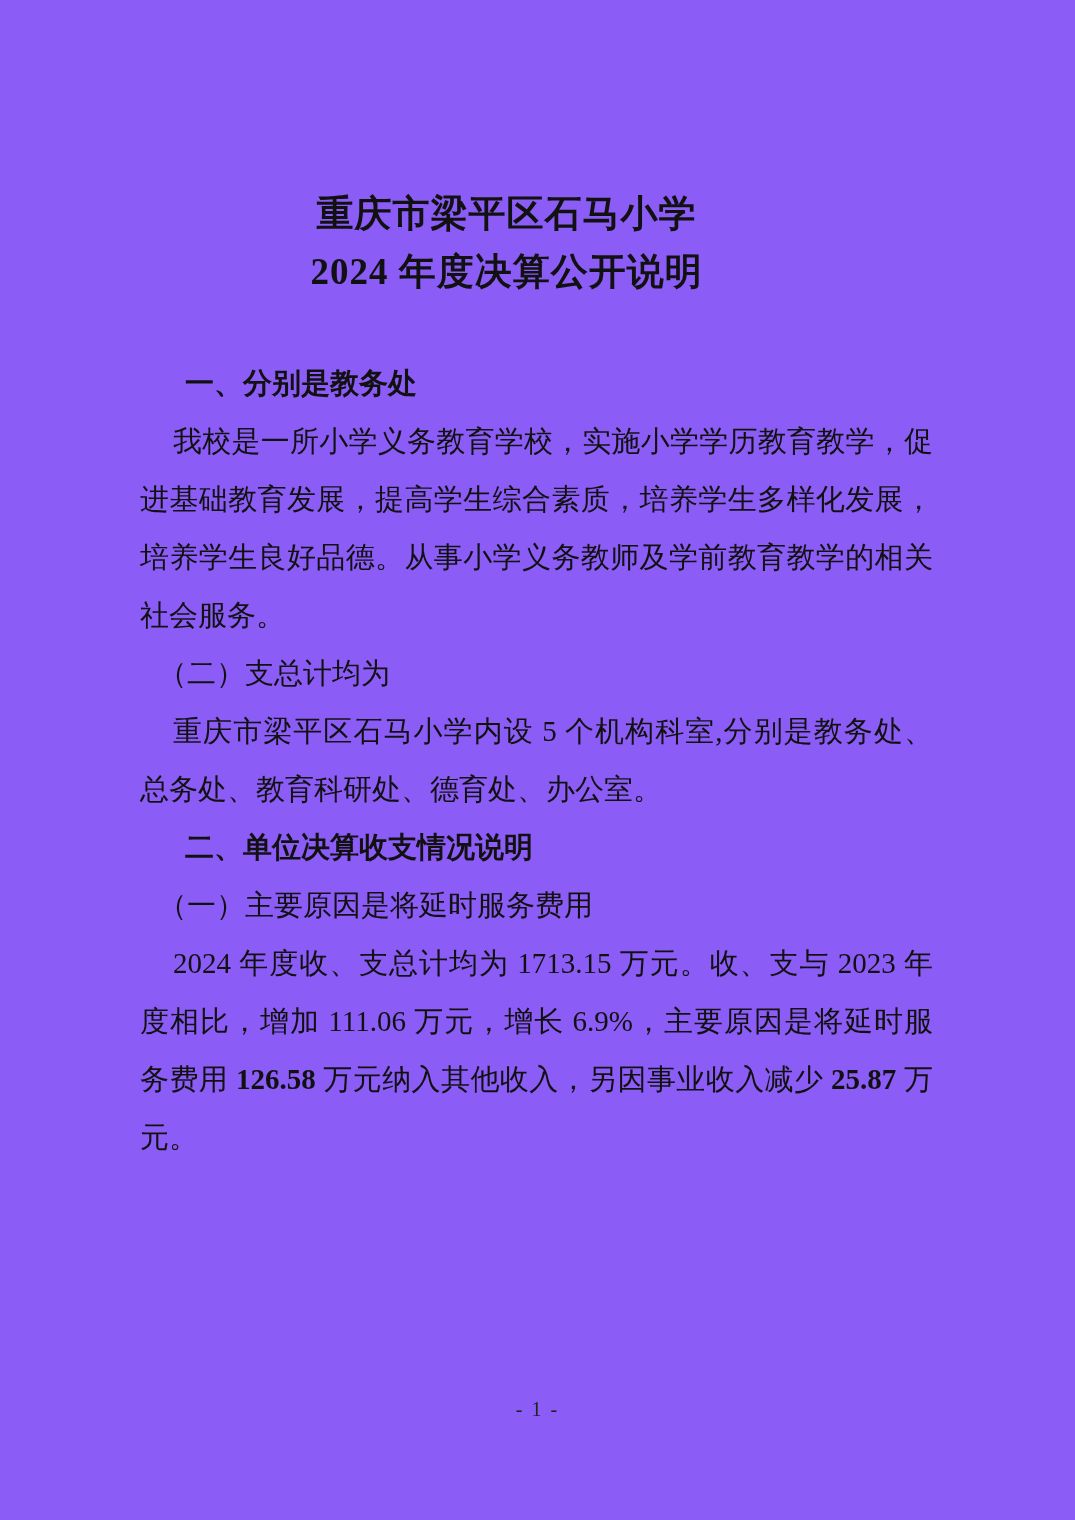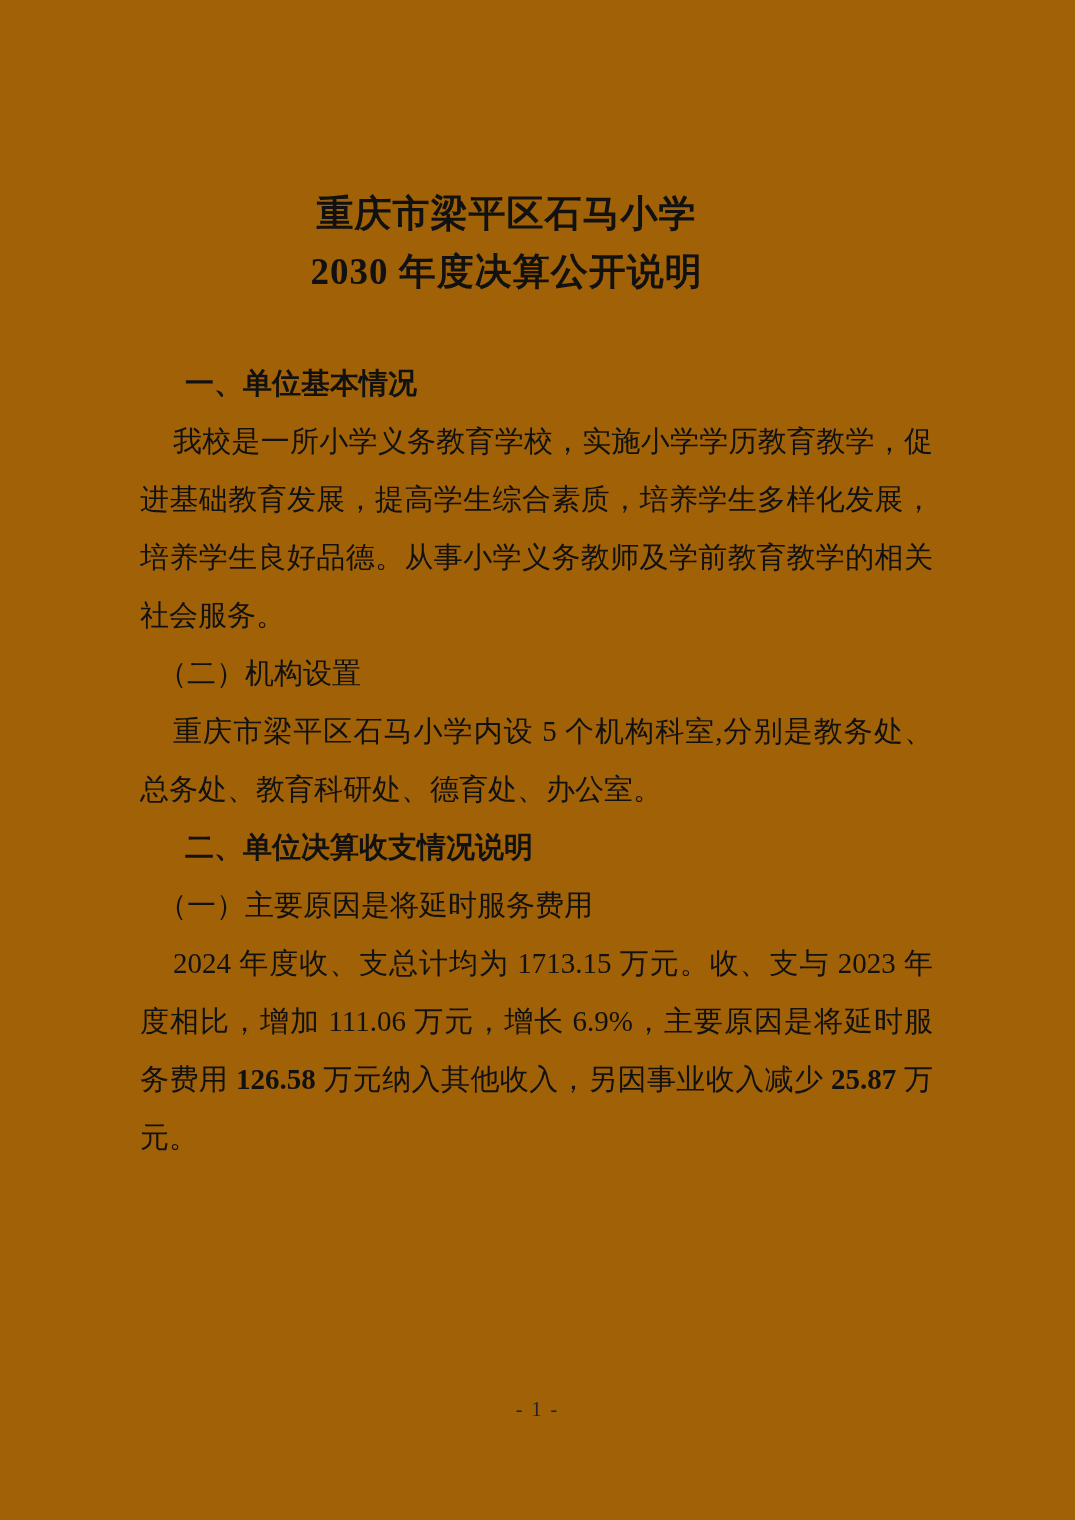--- a/index.html
+++ b/index.html
@@ -4,21 +4,21 @@
 <style>
   html, body {
     margin: 0;
     padding: 0;
     background: #ffffff;
   }
   .page {
     position: relative;
     width: 1075px;
     height: 1520px;
-    background: #a16207;
+    background: #8b5cf6;
     color: #111111;
     overflow: hidden;
     font-family: "Liberation Serif", "DejaVu Serif", serif;
   }
   .content {
     position: absolute;
     left: 140px;
     top: 185px;
     width: 793px;
   }
@@ -67,26 +67,26 @@
     font-family: "Liberation Serif", "DejaVu Serif", serif;
   }
 </style>
 </head>
 <body>
 
 <div class="page">
   <div class="content">
     <div class="title">
       <div>重庆市梁平区石马小学</div>
-      <div>2030 年度决算公开说明</div>
+      <div>2024 年度决算公开说明</div>
     </div>
     <div>
-        <div class="blk h2"><span class="b">一、单位基本情况</span></div>
+        <div class="blk h2"><span class="b">一、分别是教务处</span></div>
         <div class="blk p"><span>我校是一所小学义务教育学校，实施小学学历教育教学，促进基础教育发展，提高学生综合素质，培养学生多样化发展，培养学生良好品德。从事小学义务教师及学前教育教学的相关社会服务。</span></div>
-        <div class="blk h3"><span>（二）机构设置</span></div>
+        <div class="blk h3"><span>（二）支总计均为</span></div>
         <div class="blk p"><span>重庆市梁平区石马小学内设 5 个机构科室,分别是教务处、总务处、教育科研处、德育处、办公室。</span></div>
         <div class="blk h2"><span class="b">二、单位决算收支情况说明</span></div>
         <div class="blk h3"><span>（一）主要原因是将延时服务费用</span></div>
         <div class="blk p"><span>2024 年度收、支总计均为 1713.15 万元。收、支与 2023 年度相比，增加 111.06 万元，增长 6.9%，主要原因是将延时服务费用 </span><span class="b">126.58</span><span> 万元纳入其他收入，另因事业收入减少 </span><span class="b">25.87</span><span> 万元。</span></div>
       </div>
   </div>
   <div class="footer">- 1 -</div>
 </div>
 
 </body></html>

